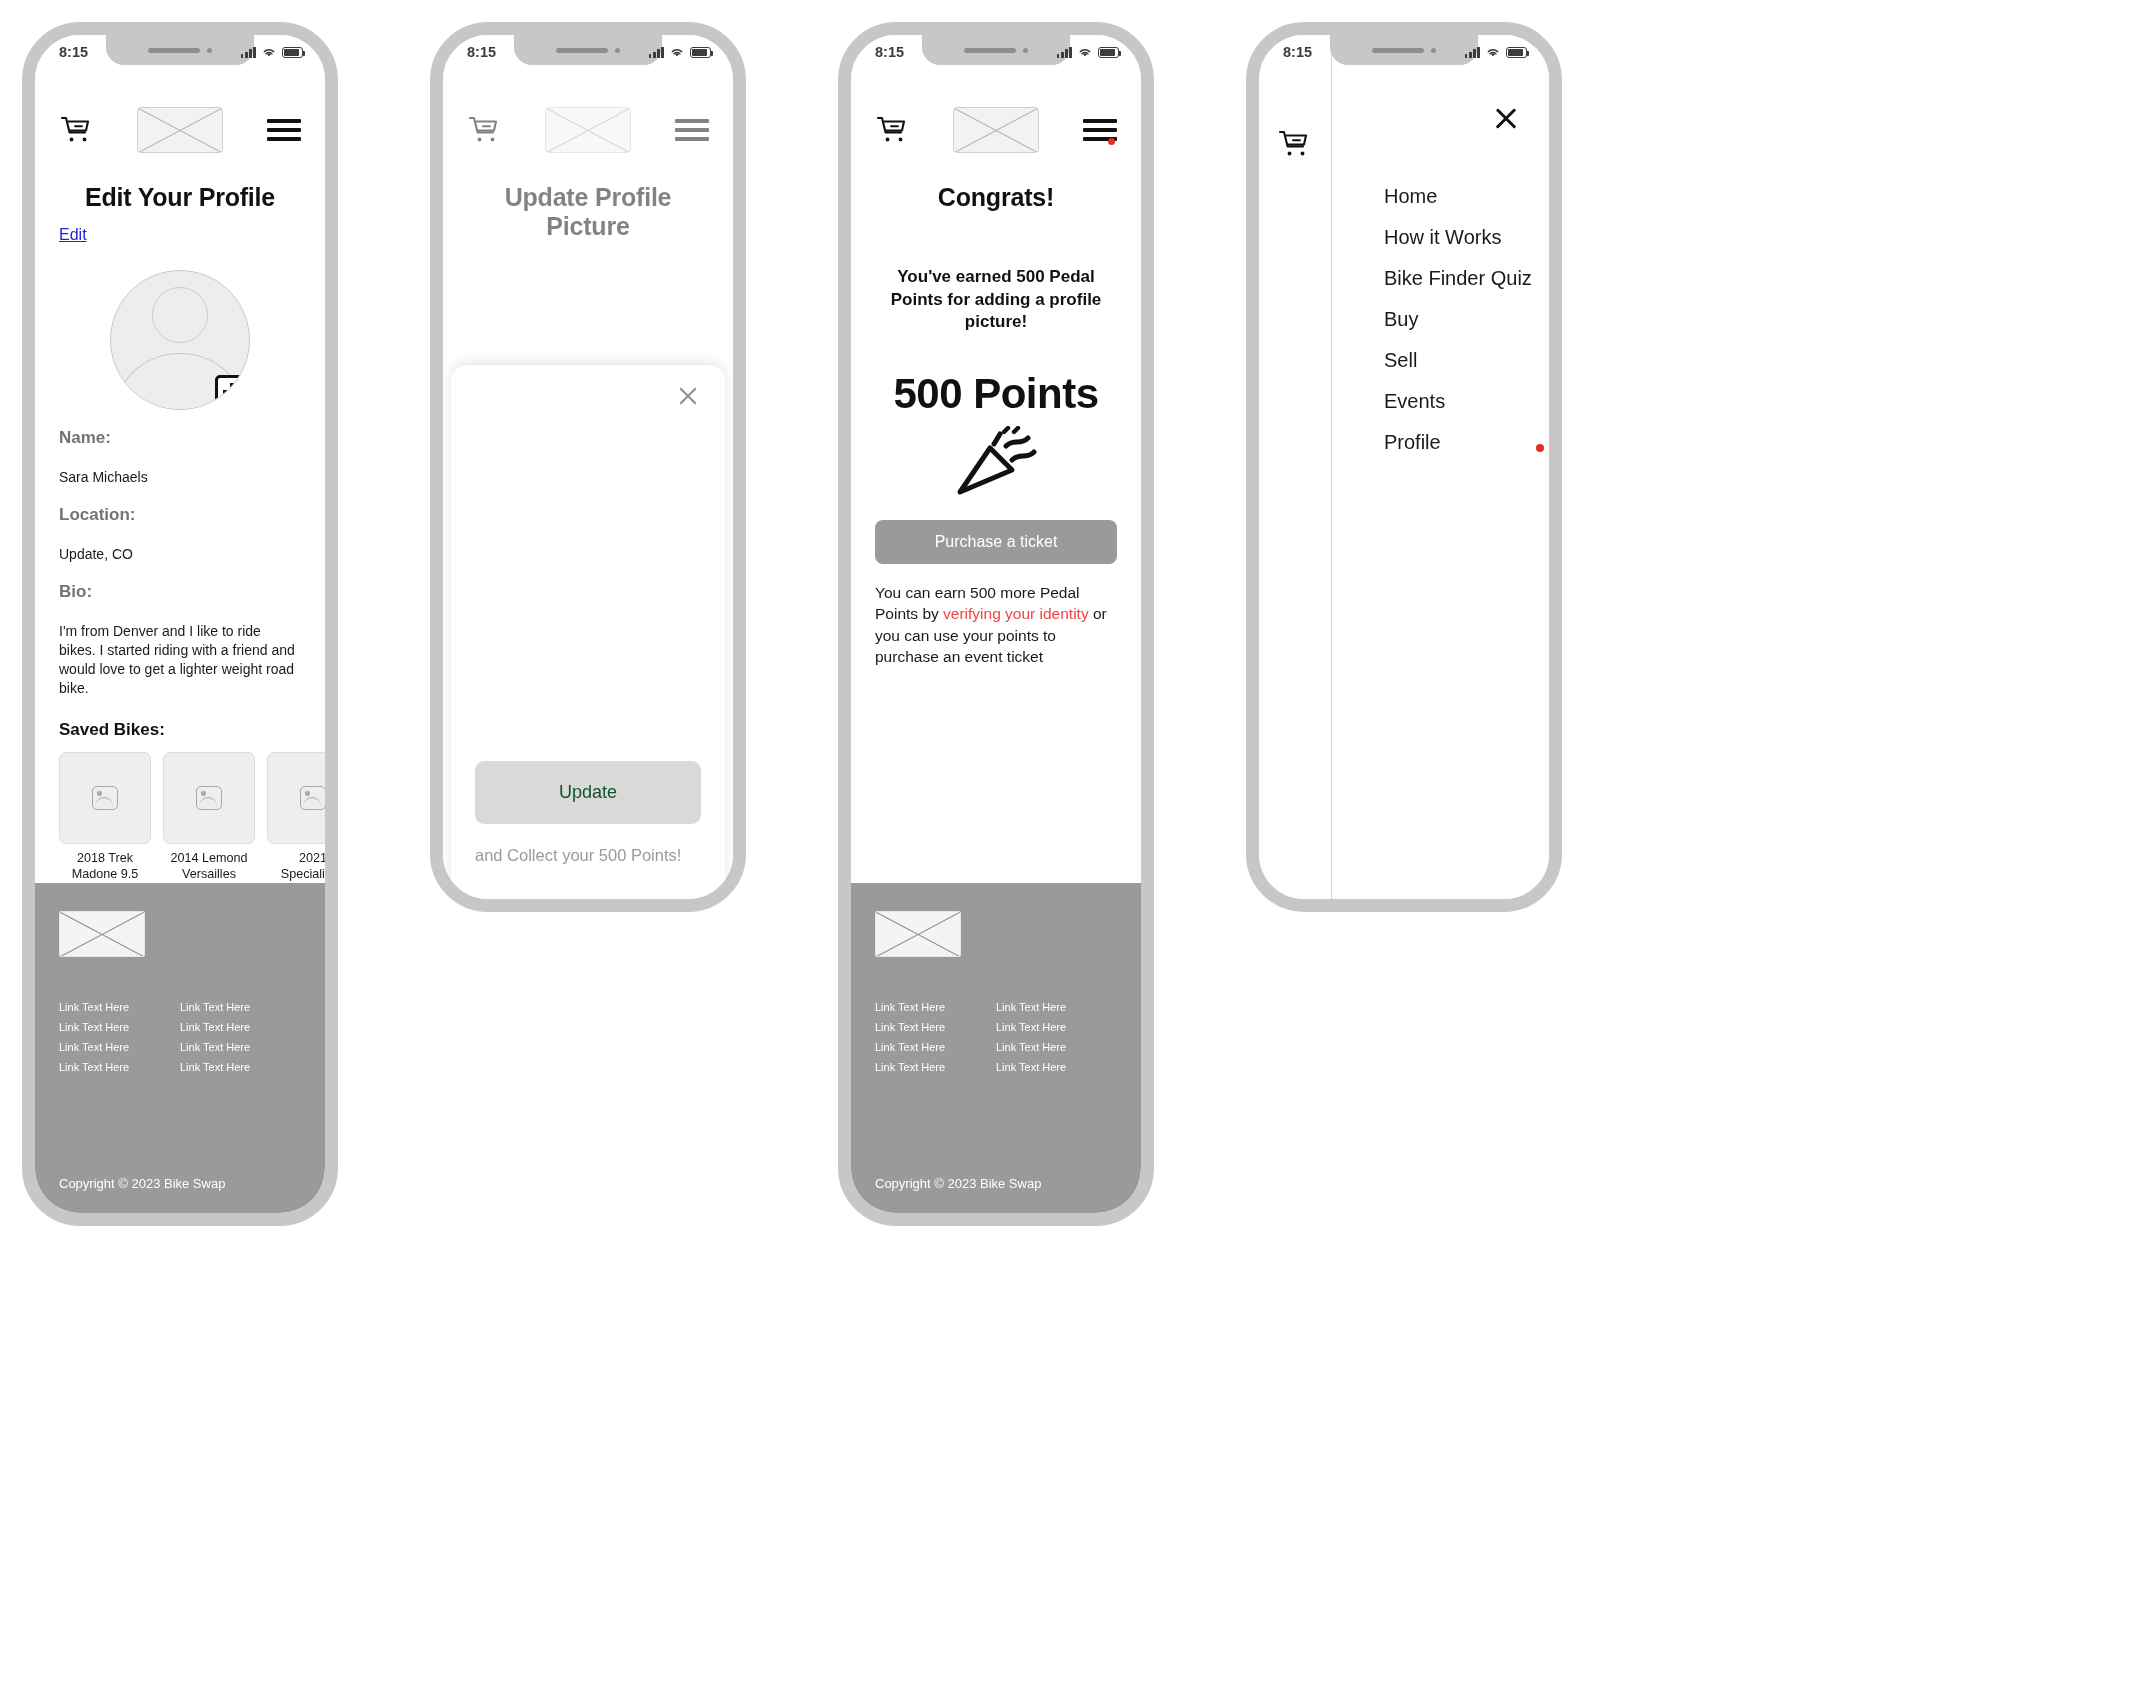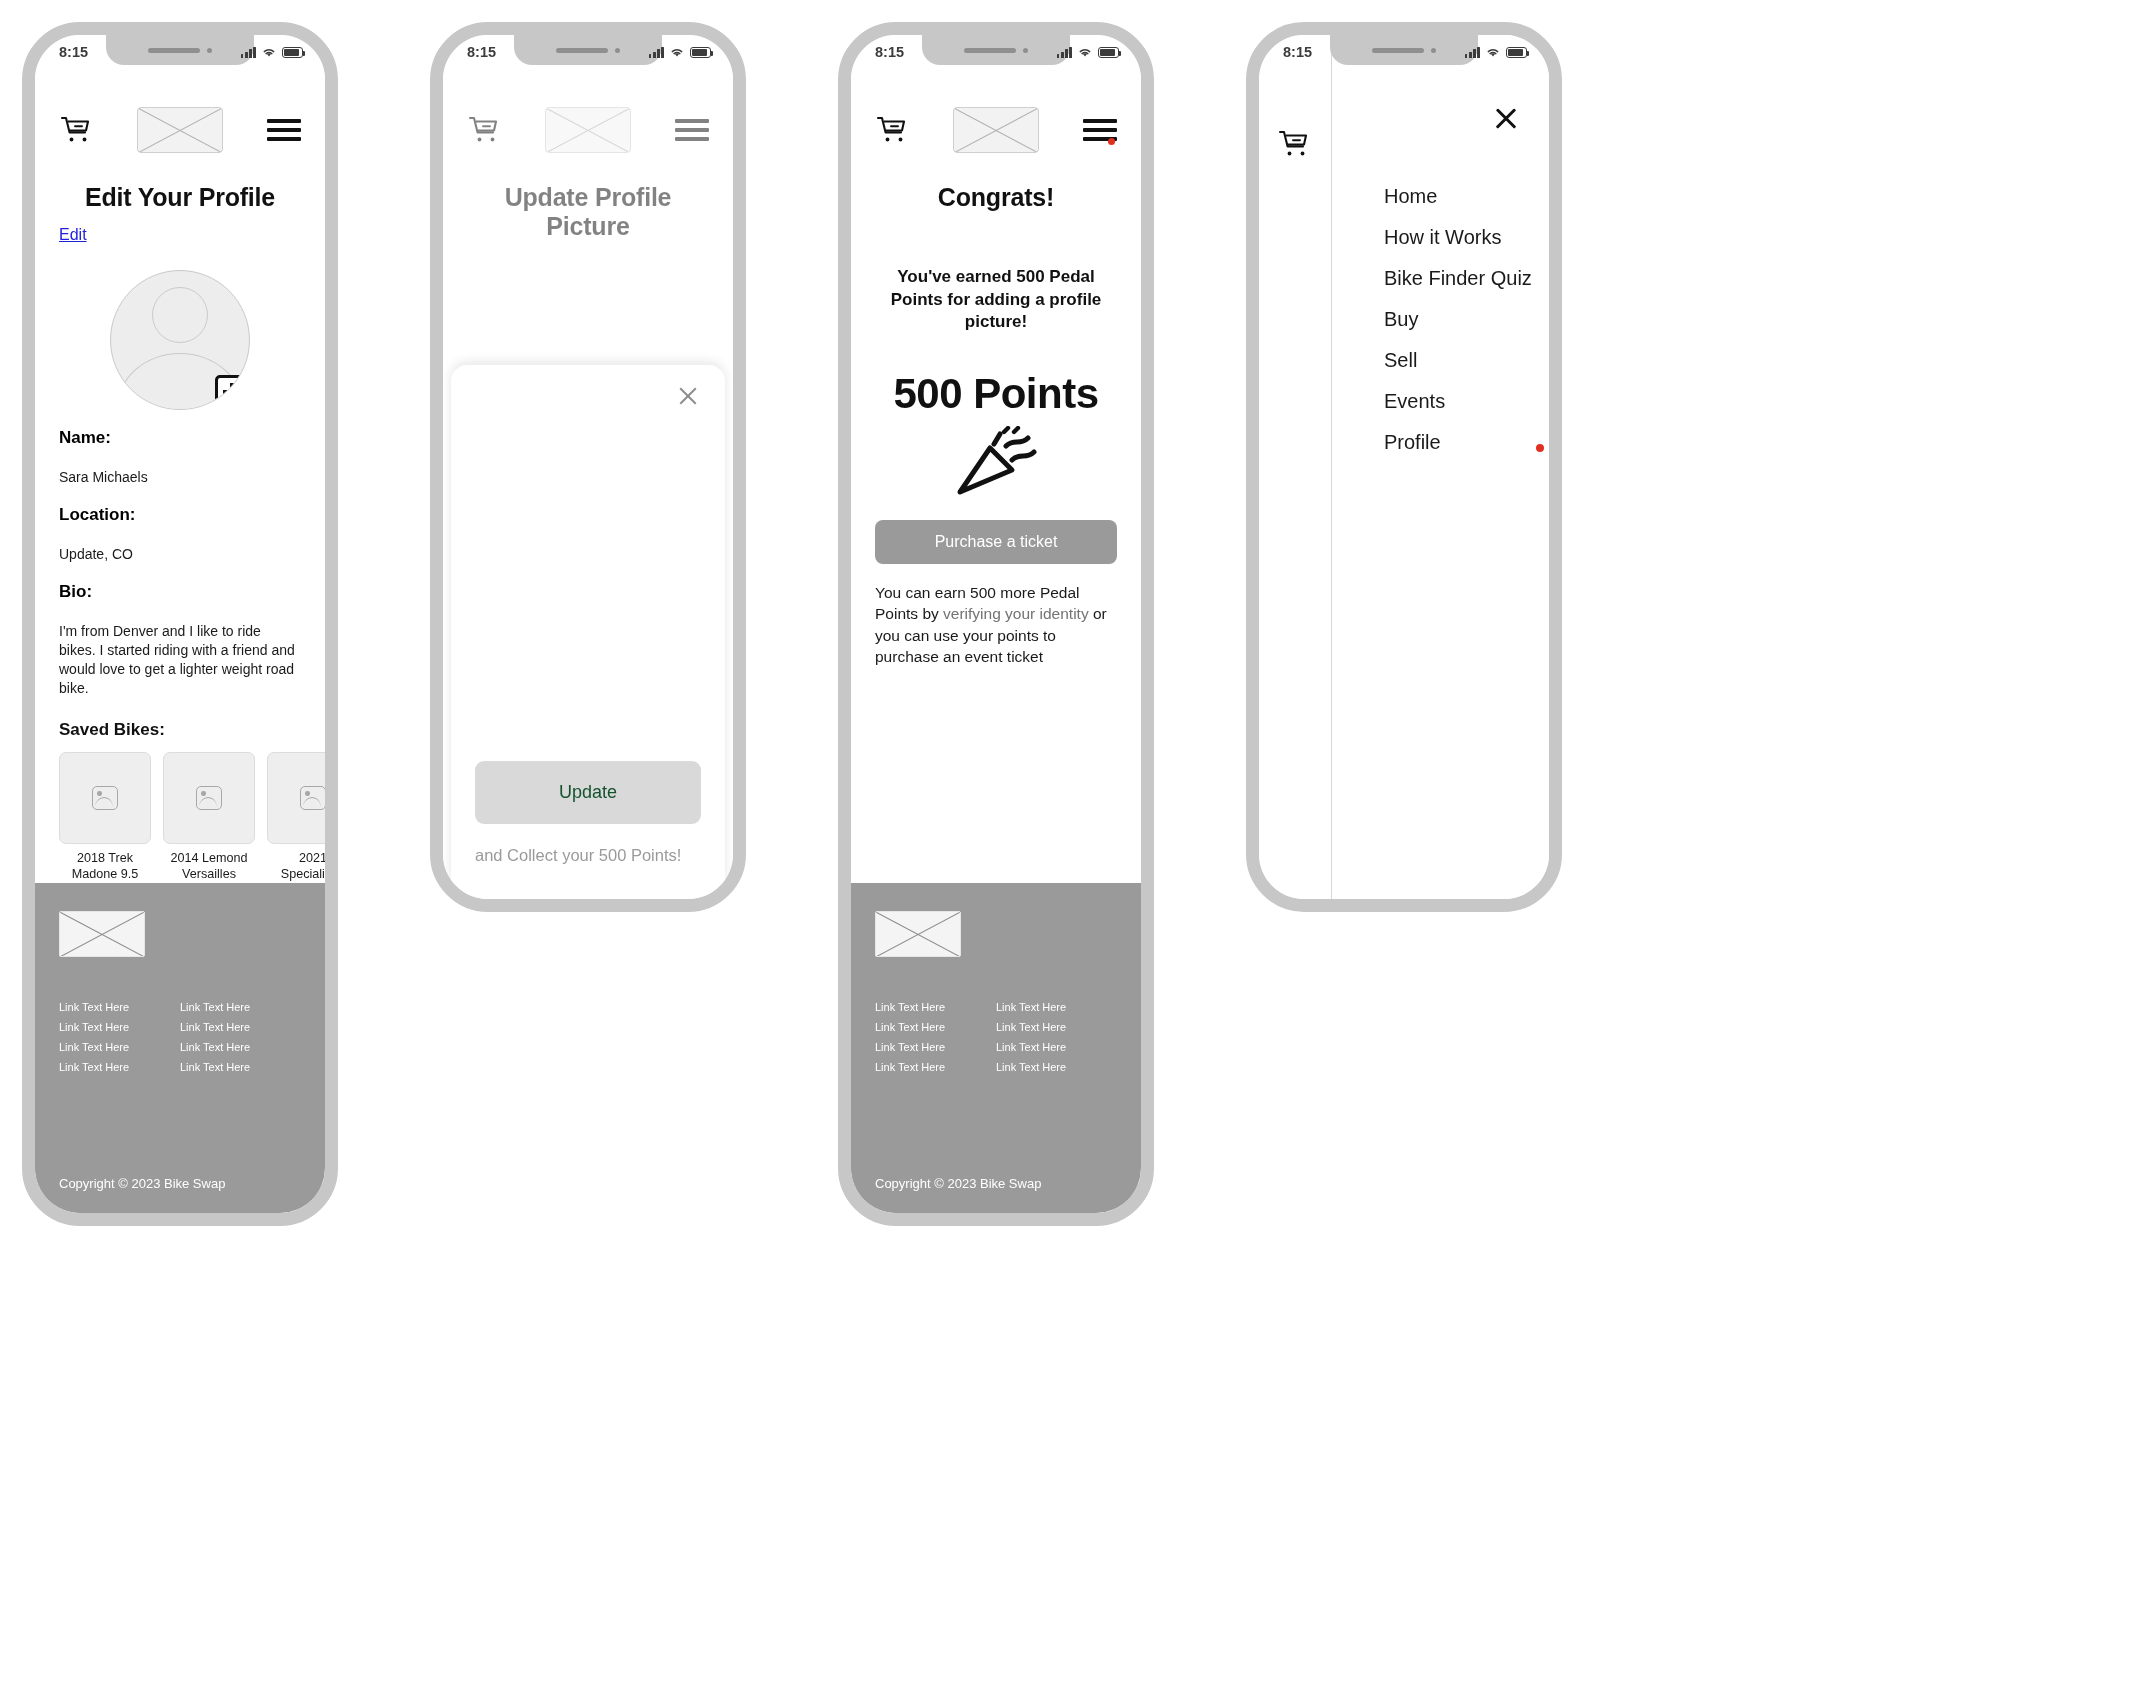--- a/index.html
+++ b/index.html
@@ -91,21 +91,21 @@
     width: 126px; height: 110px; border-radius: 50%; border:1.3px solid #c9c9c9; background:#ededed; }
   .plus-badge {
     position:absolute; right: 0; bottom: 0;
     width: 34px; height: 34px; border: 3.6px solid #111; border-radius: 5px; background:#fff;
     display:flex; align-items:center; justify-content:center;
   }
   .plus-badge::before { content:''; position:absolute; width: 18px; height: 3.6px; background:#111; }
   .plus-badge::after  { content:''; position:absolute; width: 3.6px; height: 18px; background:#111; }
 
   .field { margin-top: 18px; }
-  .field-label { font-size: 17px; font-weight: bold; color:#000000; }
+  .field-label { font-size: 17px; font-weight: bold; color:#737373; }
   .field-value { font-size: 14px; color:#1a1a1a; margin-top: 20px; line-height: 1.36; }
 
   .saved-label { font-size: 17px; font-weight:bold; color:#111; margin-top: 22px; }
   .bike-row { display:flex; gap: 12px; margin-top: 12px; text-align: center; }
   .bike-card { width: 92px; flex: 0 0 92px; }
   .bike-thumb {
     width: 92px; height: 92px; background:#eeeeee; border:1.2px solid #dcdcdc; border-radius: 7px;
     display:flex; align-items:center; justify-content:center;
   }
   .ph-icon { width: 26px; height: 24px; border: 1.8px solid #a8a8a8; border-radius:5px; position:relative; }
@@ -150,21 +150,21 @@
 
   
   .congrats-sub { text-align:center; font-size: 17px; font-weight: bold; color:#111; margin-top: 54px; line-height:1.33; }
   .points-big { text-align:center; font-size: 42px; font-weight: bold; color:#111; margin-top: 36px; letter-spacing:-.5px; }
   .party { display:flex; justify-content:center; margin-top: 8px; }
   .btn-purchase {
     display:block; width: 100%; height: 44px; border-radius: 8px; border:none;
     background:#9a9a9a; color:#ffffff; font-size: 16px; margin-top: 22px; font-family:inherit;
   }
   .earn-more { font-size: 15.5px; color:#1a1a1a; margin-top: 18px; line-height: 1.38; }
-  .earn-more a { color:#737373; text-decoration:none; }
+  .earn-more a { color:#ef4444; text-decoration:none; }
   .red-dot-menu { position: relative; }
   .red-dot-menu::after {
     content:''; position:absolute; right: 2px; bottom: -4px; width: 7px; height:7px; border-radius:50%; background:#e03020;
   }
 
   
   .drawer {
     position:absolute; top: 0; bottom: 0; left: 72px; right: 0;
     background:#ffffff; border-left: 1.6px solid #d6d6d6; z-index: 25;
     padding: 0 0 0 0;

